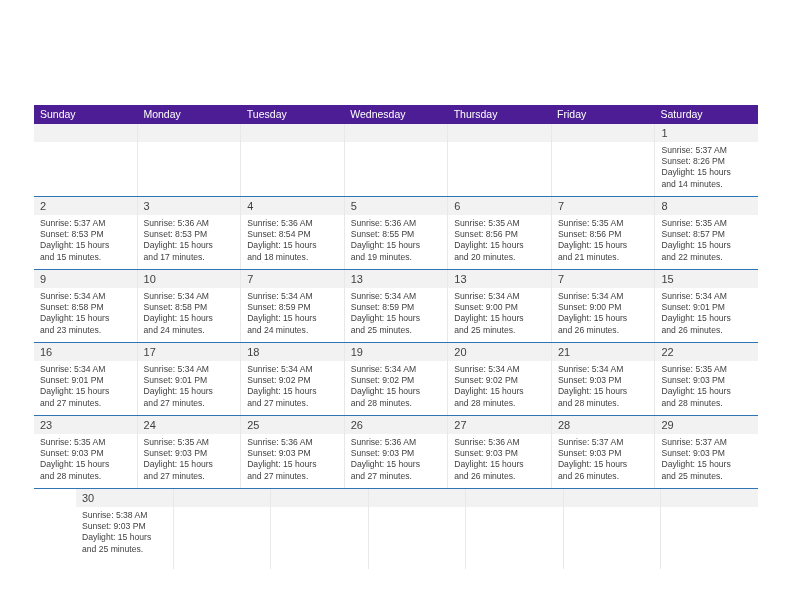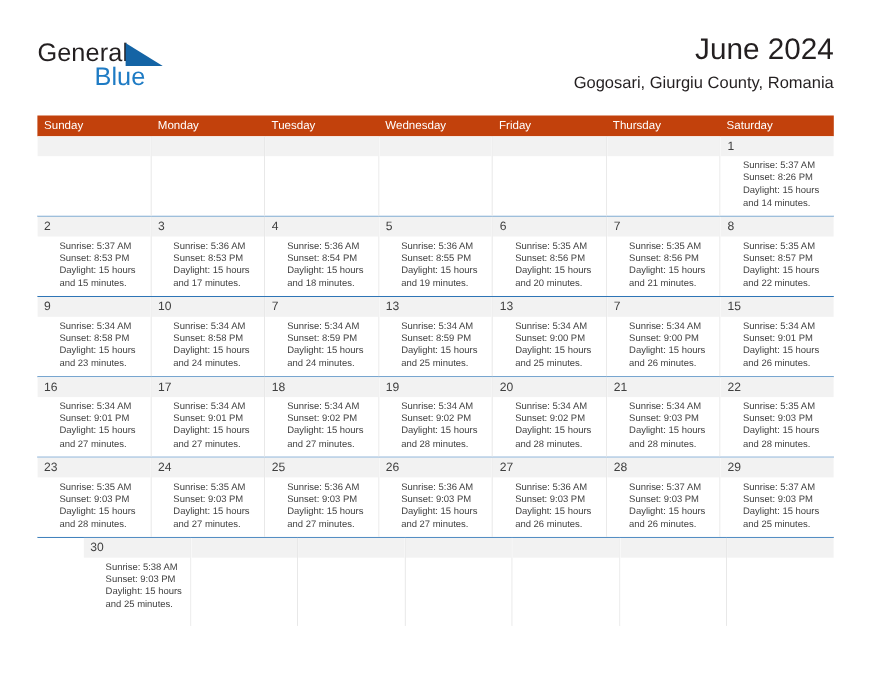--- a/index.html
+++ b/index.html
@@ -77,21 +77,21 @@
 
   
   .calendar {
     position: absolute;
     left: 34px;
     top: 105px;
     width: 724px;
   }
   .dow-row {
     display: flex;
-    background: #c2410c;
+    background: #4c1d95;
     height: 19px;
   }
   .dow {
     flex: 1 1 0;
     color: #ffffff;
     font-size: 10.5px;
     line-height: 19px;
     padding-left: 6px;
     white-space: nowrap;
     overflow: hidden;
@@ -115,62 +115,44 @@
   .daynum {
     background: #f2f2f2;
     height: 18px;
     font-size: 11px;
     color: #3f3f3f;
     line-height: 18px;
     padding-left: 6px;
   }
   .day.empty .daynum { color: transparent; }
   .details {
-    padding: 3px 4px 4px 20px;
+    padding: 3px 4px 4px 6px;
     font-size: 8.6px;
     line-height: 11.2px;
     color: #3f3f3f;
   }
   .details div { white-space: nowrap; }
   .last-week .day { min-height: 80px; }
   .last-week { border-bottom: none; margin-left: 42px; }
 </style>
 </head>
 <body>
 
 <div class="page">
 
-  <div class="masthead">
-
-    <div class="logo">
-      <span class="logo-general">General</span>
-      <span class="logo-flag">
-        <svg width="34" height="22" viewBox="0 0 34 22" xmlns="http://www.w3.org/2000/svg">
-          <polygon points="0,0 34,21 0,21" fill="#1464a5"></polygon>
-        </svg>
-      </span>
-      <span class="logo-blue">Blue</span>
-    </div>
-
-    <div class="title-block">
-      <div class="cal-title">June 2024</div>
-      <div class="cal-subtitle">Gogosari, Giurgiu County, Romania</div>
-    </div>
-
-  </div>
 
   <div class="calendar">
 
     <div class="dow-row">
       <div class="dow">Sunday</div>
       <div class="dow">Monday</div>
       <div class="dow">Tuesday</div>
       <div class="dow">Wednesday</div>
+      <div class="dow">Thursday</div>
       <div class="dow">Friday</div>
-      <div class="dow">Thursday</div>
       <div class="dow">Saturday</div>
     </div>
 
     <div id="weeks-host">
         <div class="week">
           <div class="day empty">
             <div class="daynum"></div>
           </div>
           <div class="day empty">
             <div class="daynum"></div>

